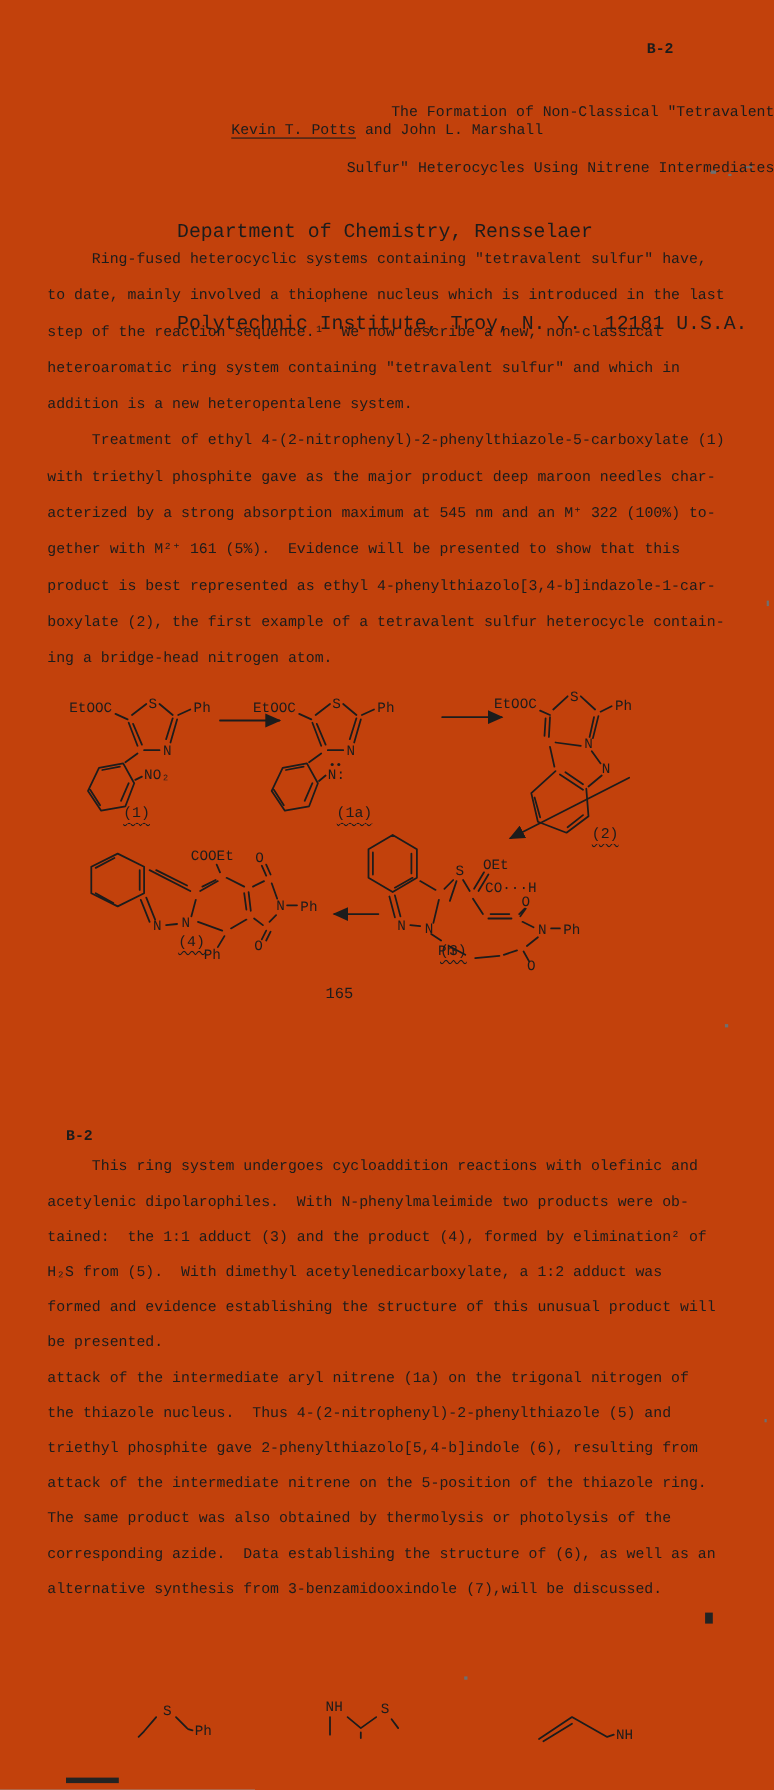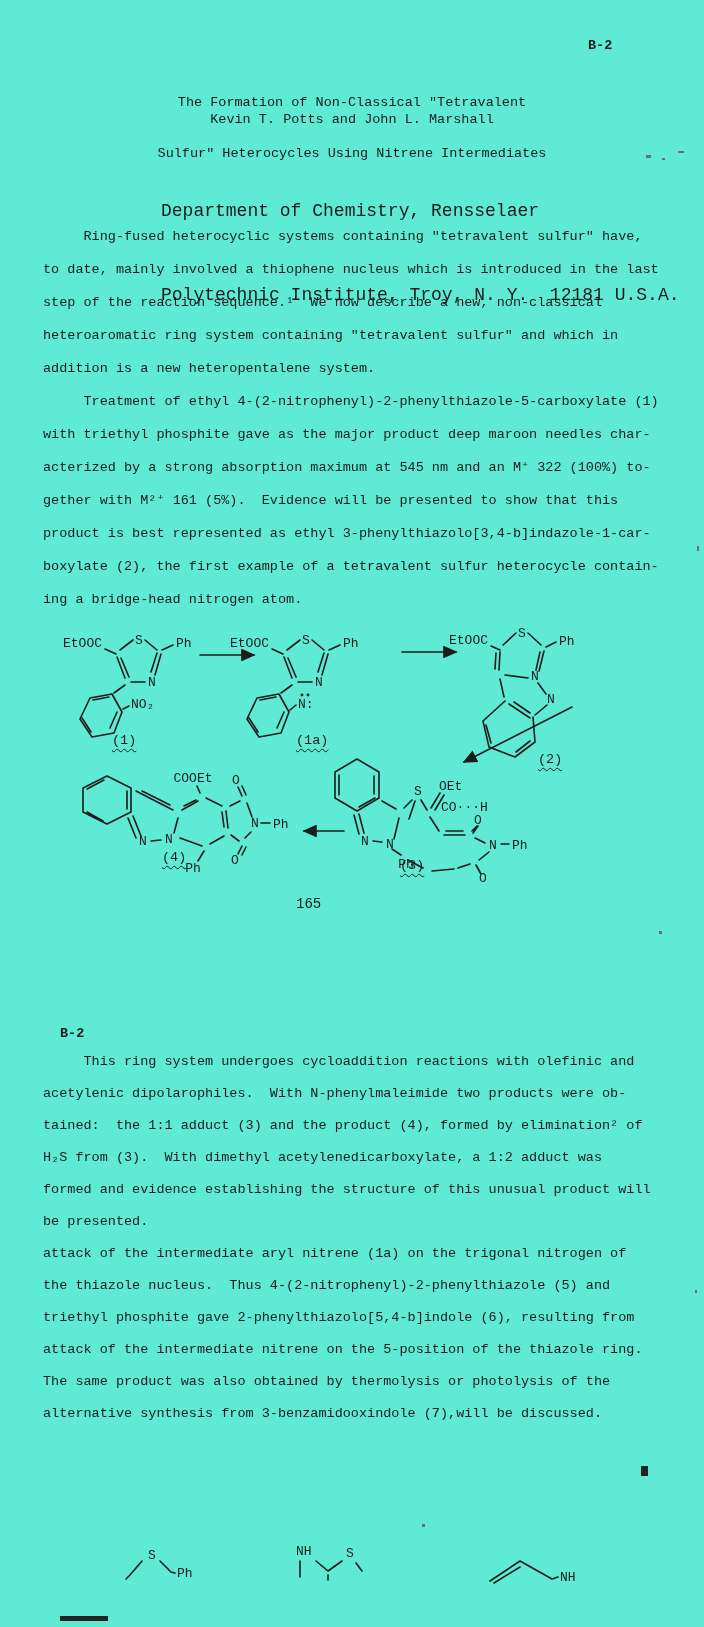--- a/index.html
+++ b/index.html
@@ -1,26 +1,26 @@
 <!DOCTYPE html>
 <html><head>
 <meta charset="utf-8">
 <style>
   html,body { margin:0; padding:0; background:#9a9a9a; }
   .page {
     position:relative; width:704px; height:1627px; margin:0 auto;
-    background:#5eead4; overflow:hidden; color:#1c1c1c;
+    background:#c2410c; overflow:hidden; color:#1c1c1c;
     font-family:"Liberation Mono","DejaVu Sans Mono",monospace;
   }
   .corner { position:absolute; font-size:13.5px; font-weight:bold; }
-  .title { position:absolute; left:0; top:60px; width:704px; text-align:center;
+  .title { position:absolute; left:0; top:60px; width:704px; text-align:right;
            font-size:13.5px; line-height:17px; white-space:pre; }
   .authors { position:absolute; left:0; top:112px; width:704px; text-align:center;
              font-size:13.5px; white-space:pre; }
-  .authors .u { text-underline-offset:3px; }
+  .authors .u { text-decoration:underline; text-underline-offset:3px; }
   .affil { position:absolute; left:161px; top:141px; font-size:18px;
            line-height:28px; white-space:pre; }
   .para { position:absolute; left:43px; }
   .ln { white-space:pre; font-size:13.5px; line-height:33px; height:33px; }
   .tight .ln { line-height:32px; height:32px; }
   .cmpd { position:absolute; font-size:13.5px;
           text-decoration:underline wavy; text-decoration-thickness:1px;
           text-underline-offset:4px; }
   .pageno { position:absolute; left:296px; top:896px; font-size:14px;text-align:right; }
   svg.sch { position:absolute; overflow:visible; }
@@ -56,21 +56,21 @@
     <div class="ln">step of the reaction sequence.¹  We now describe a new, non-classical</div>
     <div class="ln">heteroaromatic ring system containing "tetravalent sulfur" and which in</div>
     <div class="ln">addition is a new heteropentalene system.</div>
   </div>
 
   <div class="para" style="top:385px;">
     <div class="ln">     Treatment of ethyl 4-(2-nitrophenyl)-2-phenylthiazole-5-carboxylate (1)</div>
     <div class="ln">with triethyl phosphite gave as the major product deep maroon needles char-</div>
     <div class="ln">acterized by a strong absorption maximum at 545 nm and an M⁺ 322 (100%) to-</div>
     <div class="ln">gether with M²⁺ 161 (5%).  Evidence will be presented to show that this</div>
-    <div class="ln">product is best represented as ethyl 3-phenylthiazolo[3,4-b]indazole-1-car-</div>
+    <div class="ln">product is best represented as ethyl 4-phenylthiazolo[3,4-b]indazole-1-car-</div>
     <div class="ln">boxylate (2), the first example of a tetravalent sulfur heterocycle contain-</div>
     <div class="ln">ing a bridge-head nitrogen atom.</div>
   </div>
 
   <svg class="sch" style="left:30px; top:595px;" width="650" height="300" viewBox="0 0 650 300">
     <defs>
       <marker id="ah" markerWidth="10" markerHeight="8" refX="8" refY="4" orient="auto">
         <path d="M0,0 L9,4 L0,8 Z" style="fill:#1c1c1c; stroke:none;"></path>
       </marker>
     </defs>
@@ -175,44 +175,45 @@
       <text x="335" y="250" text-anchor="middle">N</text>
       <text x="360" y="253" text-anchor="middle">N</text>
       <text x="376" y="273" text-anchor="middle">Ph</text>
       <text x="463" y="254" text-anchor="middle">N</text>
       <text x="482" y="254">Ph</text>
       <text x="453" y="287" text-anchor="middle">O</text>
     </g>
   </svg>
 
   <div class="cmpd" style="left:112px; top:733px;">(1)</div>
-  <div class="cmpd" style="left:296px; top:733px;">(1a)</div>
+  <div class="cmpd" style="left:306px; top:733px;">(1a)</div>
   <div class="cmpd" style="left:538px; top:752px;">(2)</div>
   <div class="cmpd" style="left:162px; top:850px;">(4)</div>
   <div class="cmpd" style="left:400px; top:858px;">(3)</div>
 
   <div class="pageno">165</div>
 
   <div class="corner" style="left:60px; top:1026px;">B-2</div>
 
   <div class="para tight" style="top:1046px;">
     <div class="ln">     This ring system undergoes cycloaddition reactions with olefinic and</div>
     <div class="ln">acetylenic dipolarophiles.  With N-phenylmaleimide two products were ob-</div>
     <div class="ln">tained:  the 1:1 adduct (3) and the product (4), formed by elimination² of</div>
-    <div class="ln">H₂S from (3).  With dimethyl acetylenedicarboxylate, a 1:2 adduct was</div>
+    <div class="ln">H₂S from (5).  With dimethyl acetylenedicarboxylate, a 1:2 adduct was</div>
     <div class="ln">formed and evidence establishing the structure of this unusual product will</div>
     <div class="ln">be presented.</div>
   </div>
 
   <div class="para tight" style="top:1238px;">
     <div class="ln">attack of the intermediate aryl nitrene (1a) on the trigonal nitrogen of</div>
     <div class="ln">the thiazole nucleus.  Thus 4-(2-nitrophenyl)-2-phenylthiazole (5) and</div>
     <div class="ln">triethyl phosphite gave 2-phenylthiazolo[5,4-b]indole (6), resulting from</div>
     <div class="ln">attack of the intermediate nitrene on the 5-position of the thiazole ring.</div>
     <div class="ln">The same product was also obtained by thermolysis or photolysis of the</div>
+    <div class="ln">corresponding azide.  Data establishing the structure of (6), as well as an</div>
     <div class="ln">alternative synthesis from 3-benzamidooxindole (7),will be discussed.</div>
   </div>
 
   <svg class="sch" style="left:100px; top:1535px;" width="520" height="70" viewBox="0 0 520 70">
     <g>
       <path d="M26,44 L31,39  M30,40 L42,26  M60,26 L70,36  M71,37 L75,38"></path>
       <text x="52" y="24" text-anchor="middle">S</text>
       <text x="77" y="42">Ph</text>
     </g>
     <g>

